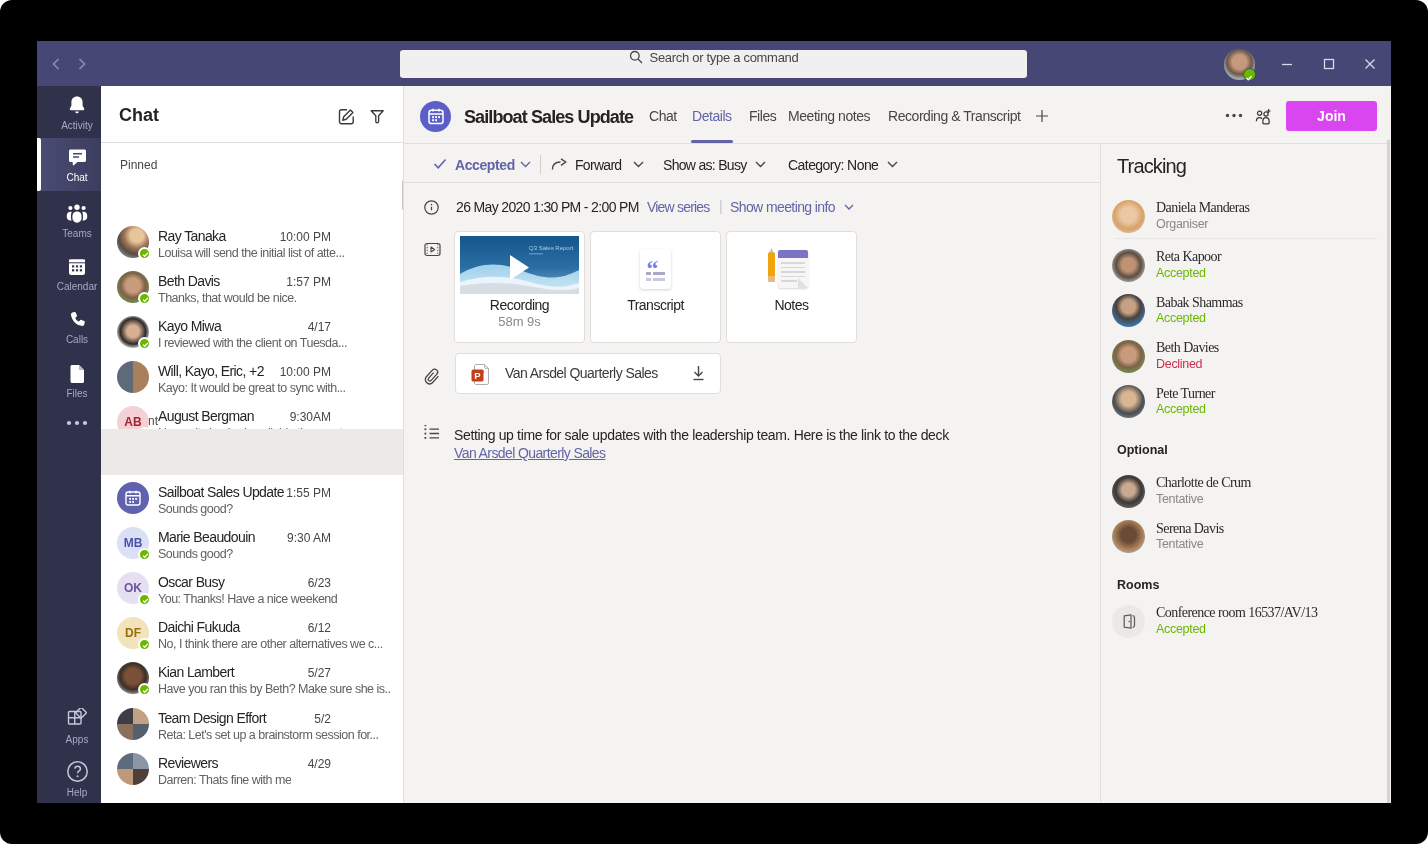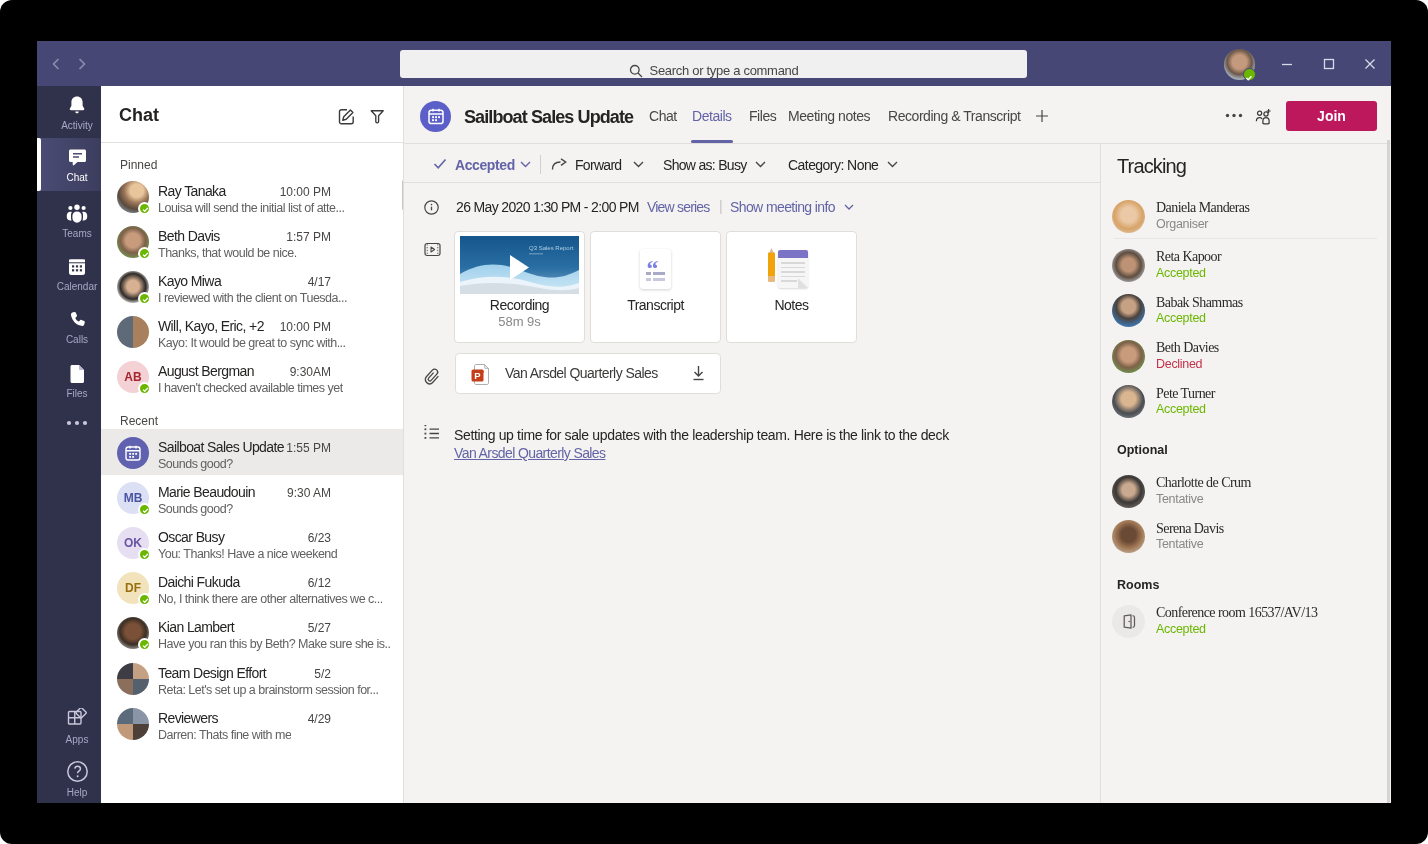--- a/index.html
+++ b/index.html
@@ -3,47 +3,47 @@
 <meta charset="utf-8">
 <style>
   * { margin:0; padding:0; box-sizing:border-box; }
   html,body { width:1428px; height:844px; background:#fff; font-family:"Liberation Sans", sans-serif; }
   .frame { position:absolute; left:0; top:0; width:1428px; height:844px; background:#000; border-radius:12px; }
   .app { position:absolute; left:37px; top:41px; width:1354px; height:762px; background:#F4F3F1; overflow:hidden; }
   .abs { position:absolute; }
   
   .titlebar { position:absolute; left:0; top:0; width:1354px; height:45px; background:#464775; }
   .searchbox { position:absolute; left:363px; top:9px; width:627px; height:28px; background:#F0F0F0; border-radius:3px; }
-  .searchbox .lbl { position:absolute; left:0; right:0; top:0; bottom:0; display:flex; align-items:flex-end; justify-content:center; color:#484644; font-size:13px; letter-spacing:-0.3px; gap:7px;}
+  .searchbox .lbl { position:absolute; left:0; right:0; top:0; bottom:0; display:flex; align-items:flex-start; justify-content:center; color:#484644; font-size:13px; letter-spacing:-0.3px; gap:7px;}
   
   .rail { position:absolute; left:0; top:45px; width:64px; height:717px; background:#30314A; }
   .railitem { position:absolute; left:0; width:80px; text-align:center; color:#A9A8C5; font-size:10px; }
   .railitem svg { display:block; margin:0 auto 4px; }
   .railsel { position:absolute; left:0; top:97px; width:64px; height:53px; background:linear-gradient(90deg,#4A4C74,#3C3D5E); }
   .railselbar { position:absolute; left:0; top:97px; width:4px; height:53px; background:#fff; border-radius:0 2px 2px 0; }
   
   .chatpanel { position:absolute; left:64px; top:45px; width:302px; height:717px; background:#fff; }
   .chattitle { position:absolute; left:82px; top:64px; font-size:18px; font-weight:bold; color:#252423; }
   .divh { position:absolute; background:#E1DFDD; height:1px; }
   .seclbl { position:absolute; left:83px; font-size:12px; color:#484644; }
-  .citem { position:absolute; left:64px; width:250px; height:45px; }
+  .citem { position:absolute; left:64px; width:250px; height:45px;margin-top:45px; }
   .cava { position:absolute; left:16px; top:2px; width:32px; height:32px; border-radius:50%; }
   .cname { position:absolute; left:57px; top:1px; font-size:14px; letter-spacing:-0.6px; color:#252423; white-space:nowrap; }
   .cprev { position:absolute; left:57px; top:18.5px; font-size:12.5px; letter-spacing:-0.5px; color:#616161; white-space:nowrap; max-width:232px; overflow:hidden; }
   .ctime { position:absolute; right:20px; top:3px; font-size:12px; color:#484644; }
   .badge { position:absolute; right:-2px; bottom:-2px; width:13px; height:13px; border-radius:50%; background:#6BB700; border:2px solid #fff; }
   .badge svg { position:absolute; left:1px; top:1px; }
   .init { display:flex; align-items:center; justify-content:center; font-size:12px; font-weight:bold; }
   
   .mainpanel { position:absolute; left:366px; top:45px; width:697px; height:717px; background:#F4F3F1; border-left:1px solid #E1DFDD; }
   .tab { position:absolute; top:67px; font-size:14px; letter-spacing:-0.45px; color:#484644; }
   .tab.on { color:#6264A7; }
   .card { position:absolute; background:#fff; border:1px solid #E0DEDB; border-radius:4px; }
   .purple { color:#6264A7; }
-  .joinbtn { position:absolute; left:1249px; top:60px; width:91px; height:30px; background:#be185d; border-radius:3px; color:#fff; font-size:14px; font-weight:bold; display:flex; align-items:center; justify-content:center; }
+  .joinbtn { position:absolute; left:1249px; top:60px; width:91px; height:30px; background:#d946ef; border-radius:3px; color:#fff; font-size:14px; font-weight:bold; display:flex; align-items:center; justify-content:center; }
   
   .rightpanel { position:absolute; left:1063px; top:45px; width:291px; height:717px; background:#F4F3F1; }
   .tname { position:absolute; left:1119px; font-size:14px; letter-spacing:-0.55px; color:#2B2A29; white-space:nowrap;font-family:Liberation Serif, serif; }
   .tsub { position:absolute; left:1119px; font-size:12.5px; letter-spacing:-0.3px; color:#8A8886; }
   .tsub.ok { color:#6BB700; }
   .tsub.no { color:#C4314B; }
   .tava { position:absolute; left:1075px; width:33px; height:33px; border-radius:50%; }
 </style>
 </head>
 <body>

